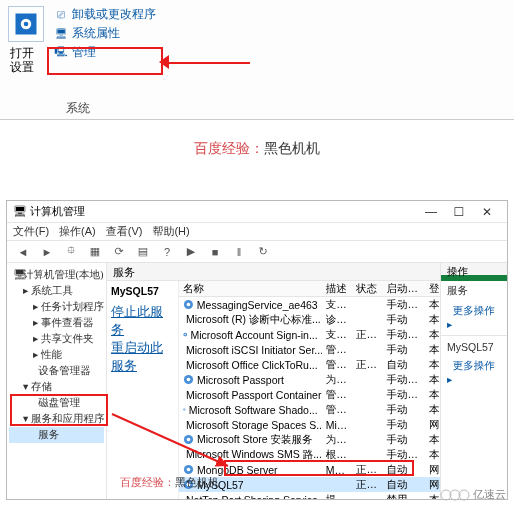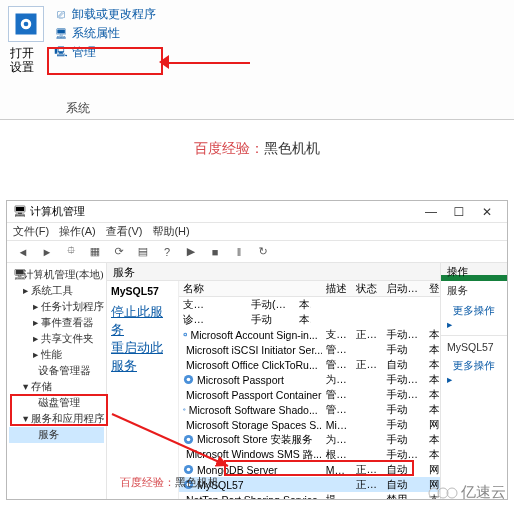--- a/index.html
+++ b/index.html
@@ -64,21 +64,21 @@
   .rlink.dark { color:#333; }
   .rdiv { border-top:1px solid #e5e5e5; margin:2px 0; }
 
   
   .arrow2 { position:absolute; pointer-events:none; }
 
   .credit { position:absolute; left:120px; bottom:16px; font-size:11px; }
   .credit .r { color:#d6484c; } .credit .b { color:#333; }
 
   
-  .logo { position:absolute; right:8px; bottom:4px; font-size:15px; color:#888; display:flex; align-items:center; gap:3px; }
+  .logo { position:absolute; right:8px; bottom:4px; font-size:11px; color:#888; display:flex; align-items:center; gap:3px; }
   .logo svg { width:30px; height:14px; }
 </style>
 </head>
 <body>
 
 <div class="top">
   <div class="top-main">
     <div class="app-icon">
       <svg class="gear-svg" viewBox="0 0 24 24">
           <rect x="3" y="3" width="18" height="18" fill="#1a6fc4"></rect>
@@ -167,26 +167,40 @@
         <div class="grid">
           <div class="gh">
             <div class="c1">名称</div>
             <div class="c2">描述</div>
             <div class="c3">状态</div>
             <div class="c4">启动类型</div>
             <div class="c5">登</div>
           </div>
           <div id="rows">
               <div class="gr">
+                <div class="c1">
+                  <svg class="svcico" viewBox="0 0 12 12">
+                    <circle cx="6" cy="6" r="5" fill="#4a90d9"></circle>
+                    <circle cx="6" cy="6" r="2" fill="#fff"></circle>
+                  </svg>
+                  <span>MessagingService_ae463</span>
+                </div>
                 <div class="c2">支持...</div>
                 <div class="c3"></div>
                 <div class="c4">手动(触发...</div>
                 <div class="c5">本</div>
               </div>
               <div class="gr">
+                <div class="c1">
+                  <svg class="svcico" viewBox="0 0 12 12">
+                    <circle cx="6" cy="6" r="5" fill="#4a90d9"></circle>
+                    <circle cx="6" cy="6" r="2" fill="#fff"></circle>
+                  </svg>
+                  <span>Microsoft (R) 诊断中心标准...</span>
+                </div>
                 <div class="c2">诊断...</div>
                 <div class="c3"></div>
                 <div class="c4">手动</div>
                 <div class="c5">本</div>
               </div>
               <div class="gr">
                 <div class="c1">
                   <svg class="svcico" viewBox="0 0 12 12">
                     <circle cx="6" cy="6" r="5" fill="#4a90d9"></circle>
                     <circle cx="6" cy="6" r="2" fill="#fff"></circle>

